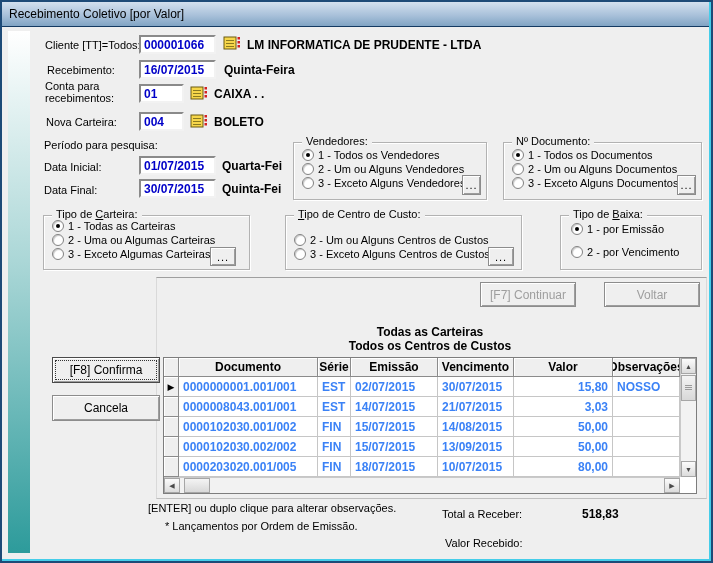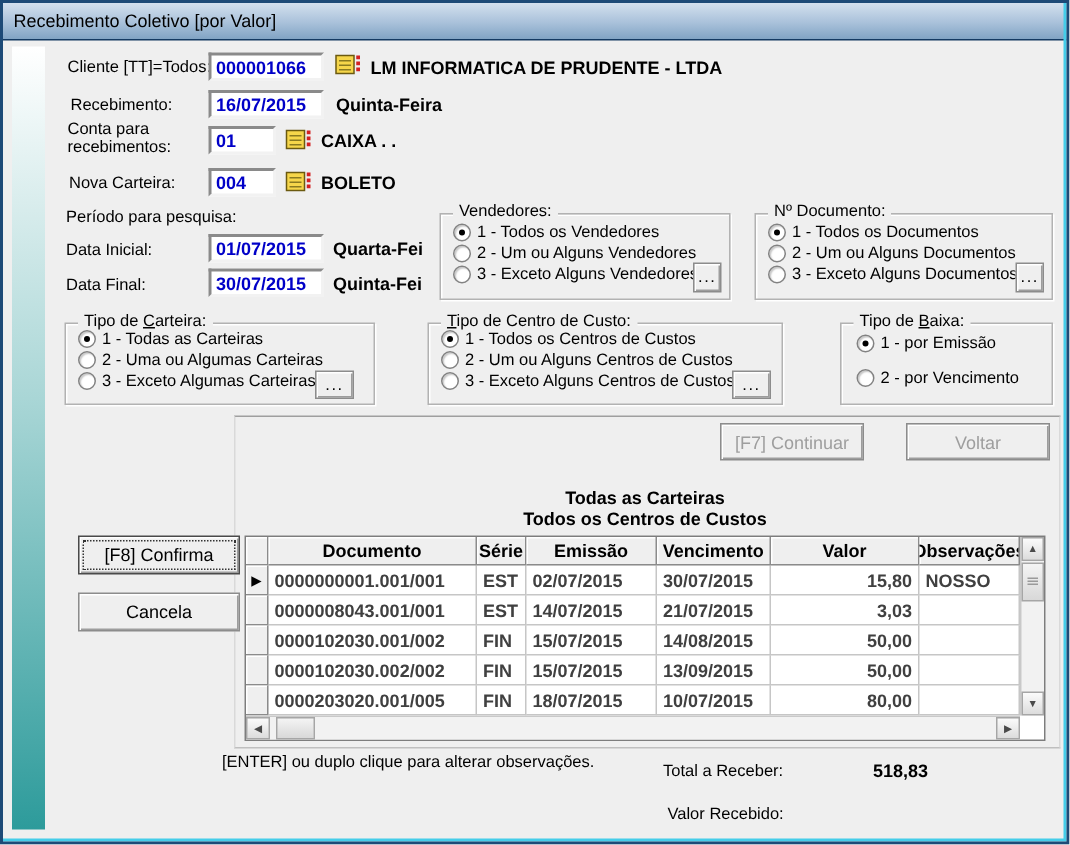--- a/index.html
+++ b/index.html
@@ -22,21 +22,21 @@
   .rb.sel::after{content:"";position:absolute;left:3px;top:3px;width:4px;height:4px;border-radius:50%;background:#000;}
   .btn{position:absolute;background:#efefef;border:1px solid #8c8c8c;box-shadow:inset 1px 1px 0 #ffffff, inset -1px -1px 0 #9d9d9d;display:flex;align-items:center;justify-content:center;font-size:12px;box-sizing:border-box;cursor:pointer;}
   .btn.dis{color:#9e9e9e;cursor:default;}
   .btn.focused{border:1px solid #4a4a4a;outline:1px dotted #333;outline-offset:-4px;}
   .dots{font-size:11px;letter-spacing:1px;}
   .panel{position:absolute;left:156px;top:277px;width:549px;height:220px;border-top:1px solid #9f9f9f;border-left:1px solid #d9d9d9;border-right:1px solid #d9d9d9;border-bottom:1px solid #bfbfbf;}
   .chead{position:absolute;left:163px;width:534px;text-align:center;font-weight:bold;font-size:12px;}
   .grid{position:absolute;left:163px;top:357px;width:534px;height:137px;background:#fff;border:1px solid #7d7d7d;box-sizing:border-box;}
   .gh-row,.g-row{display:flex;width:516px;}
   .gh-cell{background:#efefef;border-right:1px solid #8b8b8b;border-bottom:1px solid #8b8b8b;box-shadow:inset 1px 1px 0 #fff;font-weight:bold;font-size:12px;height:19px;display:flex;align-items:center;justify-content:center;overflow:hidden;box-sizing:border-box;flex:0 0 auto;}
-  .g-cell{border-right:1px solid #c6c6c6;border-bottom:1px solid #c6c6c6;color:#404040;font-weight:bold;font-size:12px;height:20px;display:flex;align-items:center;padding:0 4px;overflow:hidden;white-space:nowrap;box-sizing:border-box;flex:0 0 auto;}
+  .g-cell{border-right:1px solid #c6c6c6;border-bottom:1px solid #c6c6c6;color:#3b82f6;font-weight:bold;font-size:12px;height:20px;display:flex;align-items:center;padding:0 4px;overflow:hidden;white-space:nowrap;box-sizing:border-box;flex:0 0 auto;}
   .g-cell.right{justify-content:flex-end;}
   .g-ind{background:#efefef;border-right:1px solid #8b8b8b;border-bottom:1px solid #8b8b8b;box-shadow:inset 1px 1px 0 #fff;display:flex;align-items:center;justify-content:center;font-size:9px;padding:0;box-sizing:border-box;flex:0 0 auto;}
   .vscroll{position:absolute;right:0;top:0;width:16px;height:119px;background:#f2f2f2;border-left:1px solid #c9c9c9;box-sizing:border-box;}
   .hscroll{position:absolute;left:0;bottom:0;height:16px;width:516px;background:#f2f2f2;border-top:1px solid #c9c9c9;box-sizing:border-box;}
   .sbtn{position:absolute;background:linear-gradient(#fbfbfb,#dcdcdc);border:1px solid #a6a6a6;display:flex;align-items:center;justify-content:center;font-size:7px;color:#4a4a4a;box-sizing:border-box;cursor:pointer;}
   .thumb{position:absolute;background:linear-gradient(#f4f4f4,#d8d8d8);border:1px solid #a6a6a6;box-sizing:border-box;cursor:grab;}
   .grip{position:absolute;left:3px;right:3px;height:1px;background:#9a9a9a;box-shadow:0 2px 0 #9a9a9a,0 4px 0 #9a9a9a;}
 </style>
 </head>
 <body>
@@ -165,24 +165,20 @@
         <span class="rb"></span>
         <span>3 - Exceto Algumas Carteiras</span>
       </div>
     <div class="btn" style="left:166px;top:31px;width:26px;height:19px;">
         <span class="dots">...</span>
       </div>
   </div>
 
   <div class="grp" style="left:285px;top:215px;width:235px;height:53px;">
     <span class="legend"><span></span><span class="u">T</span><span>ipo de Centro de Custo:</span></span>
-    <div class="radio-row" style="left:8px;top:4px;">
-        <span class="rb sel"></span>
-        <span>1 - Todos os Centros de Custos</span>
-      </div>
     <div class="radio-row" style="left:8px;top:18px;">
         <span class="rb"></span>
         <span>2 - Um ou Alguns Centros de Custos</span>
       </div>
     <div class="radio-row" style="left:8px;top:32px;">
         <span class="rb"></span>
         <span>3 - Exceto Alguns Centros de Custos</span>
       </div>
     <div class="btn" style="left:202px;top:31px;width:26px;height:19px;">
         <span class="dots">...</span>
@@ -296,18 +292,19 @@
           <span>◀</span>
         </div>
       <div class="thumb" style="left:20px;top:0;width:26px;height:15px;"></div>
       <div class="sbtn" style="right:0;top:0;width:16px;height:15px;">
           <span>▶</span>
         </div>
     </div>
   </div>
 
   <div class="lbl" style="left:148px;top:502px;">[ENTER] ou duplo clique para alterar observações.</div>
+  <div class="lbl" style="left:165px;top:520px;">* Lançamentos por Ordem de Emissão.</div>
   <div class="lbl" style="left:442px;top:508px;">Total a Receber:</div>
   <div class="lbl b12" style="left:582px;top:507px;">518,83</div>
   <div class="lbl" style="left:445px;top:537px;">Valor Recebido:</div>
 
   <div class="frame"></div>
 </div>
 
 </body></html>

